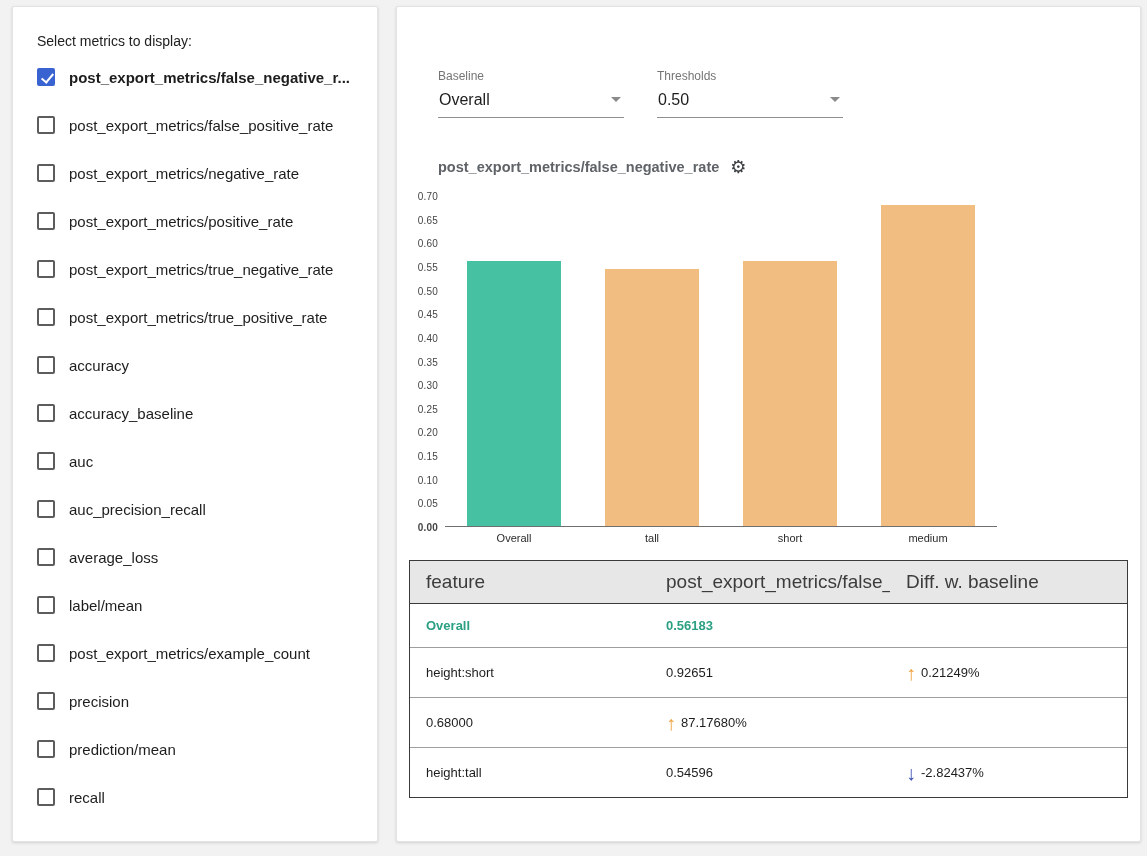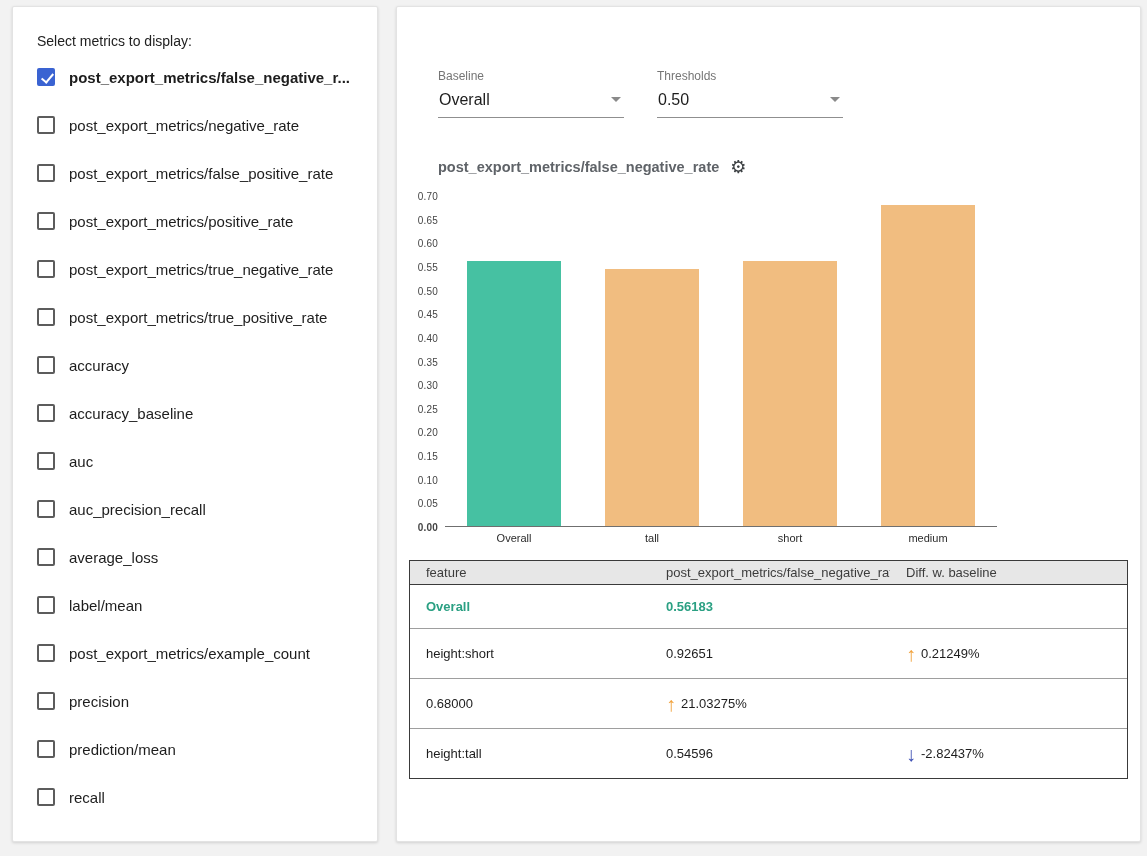--- a/index.html
+++ b/index.html
@@ -75,21 +75,21 @@
   .bar { width:94px; }
   .x-axis { display:flex; margin-left:48px; margin-top:5px; }
   .xlabel { width:138px; text-align:center; font-size:11px; color:#2b2b2b; }
 
   
   .metrics-table { margin:16px 12px 0 12px; border:1px solid #3a3a3a; background:#fff; }
   .thead {
     display:grid; grid-template-columns:240px 240px 1fr;
     background:#e7e7e7; border-bottom:1px solid #3a3a3a;
   }
-  .th { padding:4px 16px; font-size:13px; color:#3c3c3c; white-space:nowrap; overflow:hidden; }
+  .th { padding:10px 16px; font-size:19px; color:#3c3c3c; white-space:nowrap; overflow:hidden; }
   .trow { display:grid; grid-template-columns:240px 240px 1fr; border-top:1px solid #9e9e9e; }
   .trow:first-child { border-top:none; }
   .tcell { padding:17px 16px; font-size:13px; color:#1d1d1d; }
   .trow.baseline .tcell { padding:14px 16px; }
   .trow.baseline .feature, .trow.baseline .value { color:var(--teal-text); font-weight:bold; }
   .diff { display:flex; align-items:center; gap:5px; padding-top:10px; padding-bottom:10px; }
   .diff-arrow { font-size:20px; font-weight:bold; line-height:1; }
   .diff-arrow.up { color:var(--arrow-up); }
   .diff-arrow.down { color:var(--arrow-down); }
 </style>
@@ -98,25 +98,25 @@
 
 <div class="card" id="left-card">
   <div class="metrics-title">Select metrics to display:</div>
   <div class="metrics-list">
       <div class="metric-item checked">
         <span class="checkbox checked"></span>
         <span class="metric-label">post_export_metrics/false_negative_r...</span>
       </div>
       <div class="metric-item">
         <span class="checkbox"></span>
+        <span class="metric-label">post_export_metrics/false_positive_rate</span>
+      </div>
+      <div class="metric-item">
+        <span class="checkbox"></span>
         <span class="metric-label">post_export_metrics/negative_rate</span>
-      </div>
-      <div class="metric-item">
-        <span class="checkbox"></span>
-        <span class="metric-label">post_export_metrics/false_positive_rate</span>
       </div>
       <div class="metric-item">
         <span class="checkbox"></span>
         <span class="metric-label">post_export_metrics/positive_rate</span>
       </div>
       <div class="metric-item">
         <span class="checkbox"></span>
         <span class="metric-label">post_export_metrics/true_negative_rate</span>
       </div>
       <div class="metric-item">
@@ -247,21 +247,21 @@
           <div class="tcell value">0.92651</div>
           <div class="tcell diff">
             <span class="diff-arrow up">↑</span>
             <span>0.21249%</span>
           </div>
         </div>
         <div class="trow">
           <div class="tcell value">0.68000</div>
           <div class="tcell diff">
             <span class="diff-arrow up">↑</span>
-            <span>21.03275%</span>
+            <span>87.17680%</span>
           </div>
         </div>
         <div class="trow">
           <div class="tcell feature">height:tall</div>
           <div class="tcell value">0.54596</div>
           <div class="tcell diff">
             <span class="diff-arrow down">↓</span>
             <span>-2.82437%</span>
           </div>
         </div>

